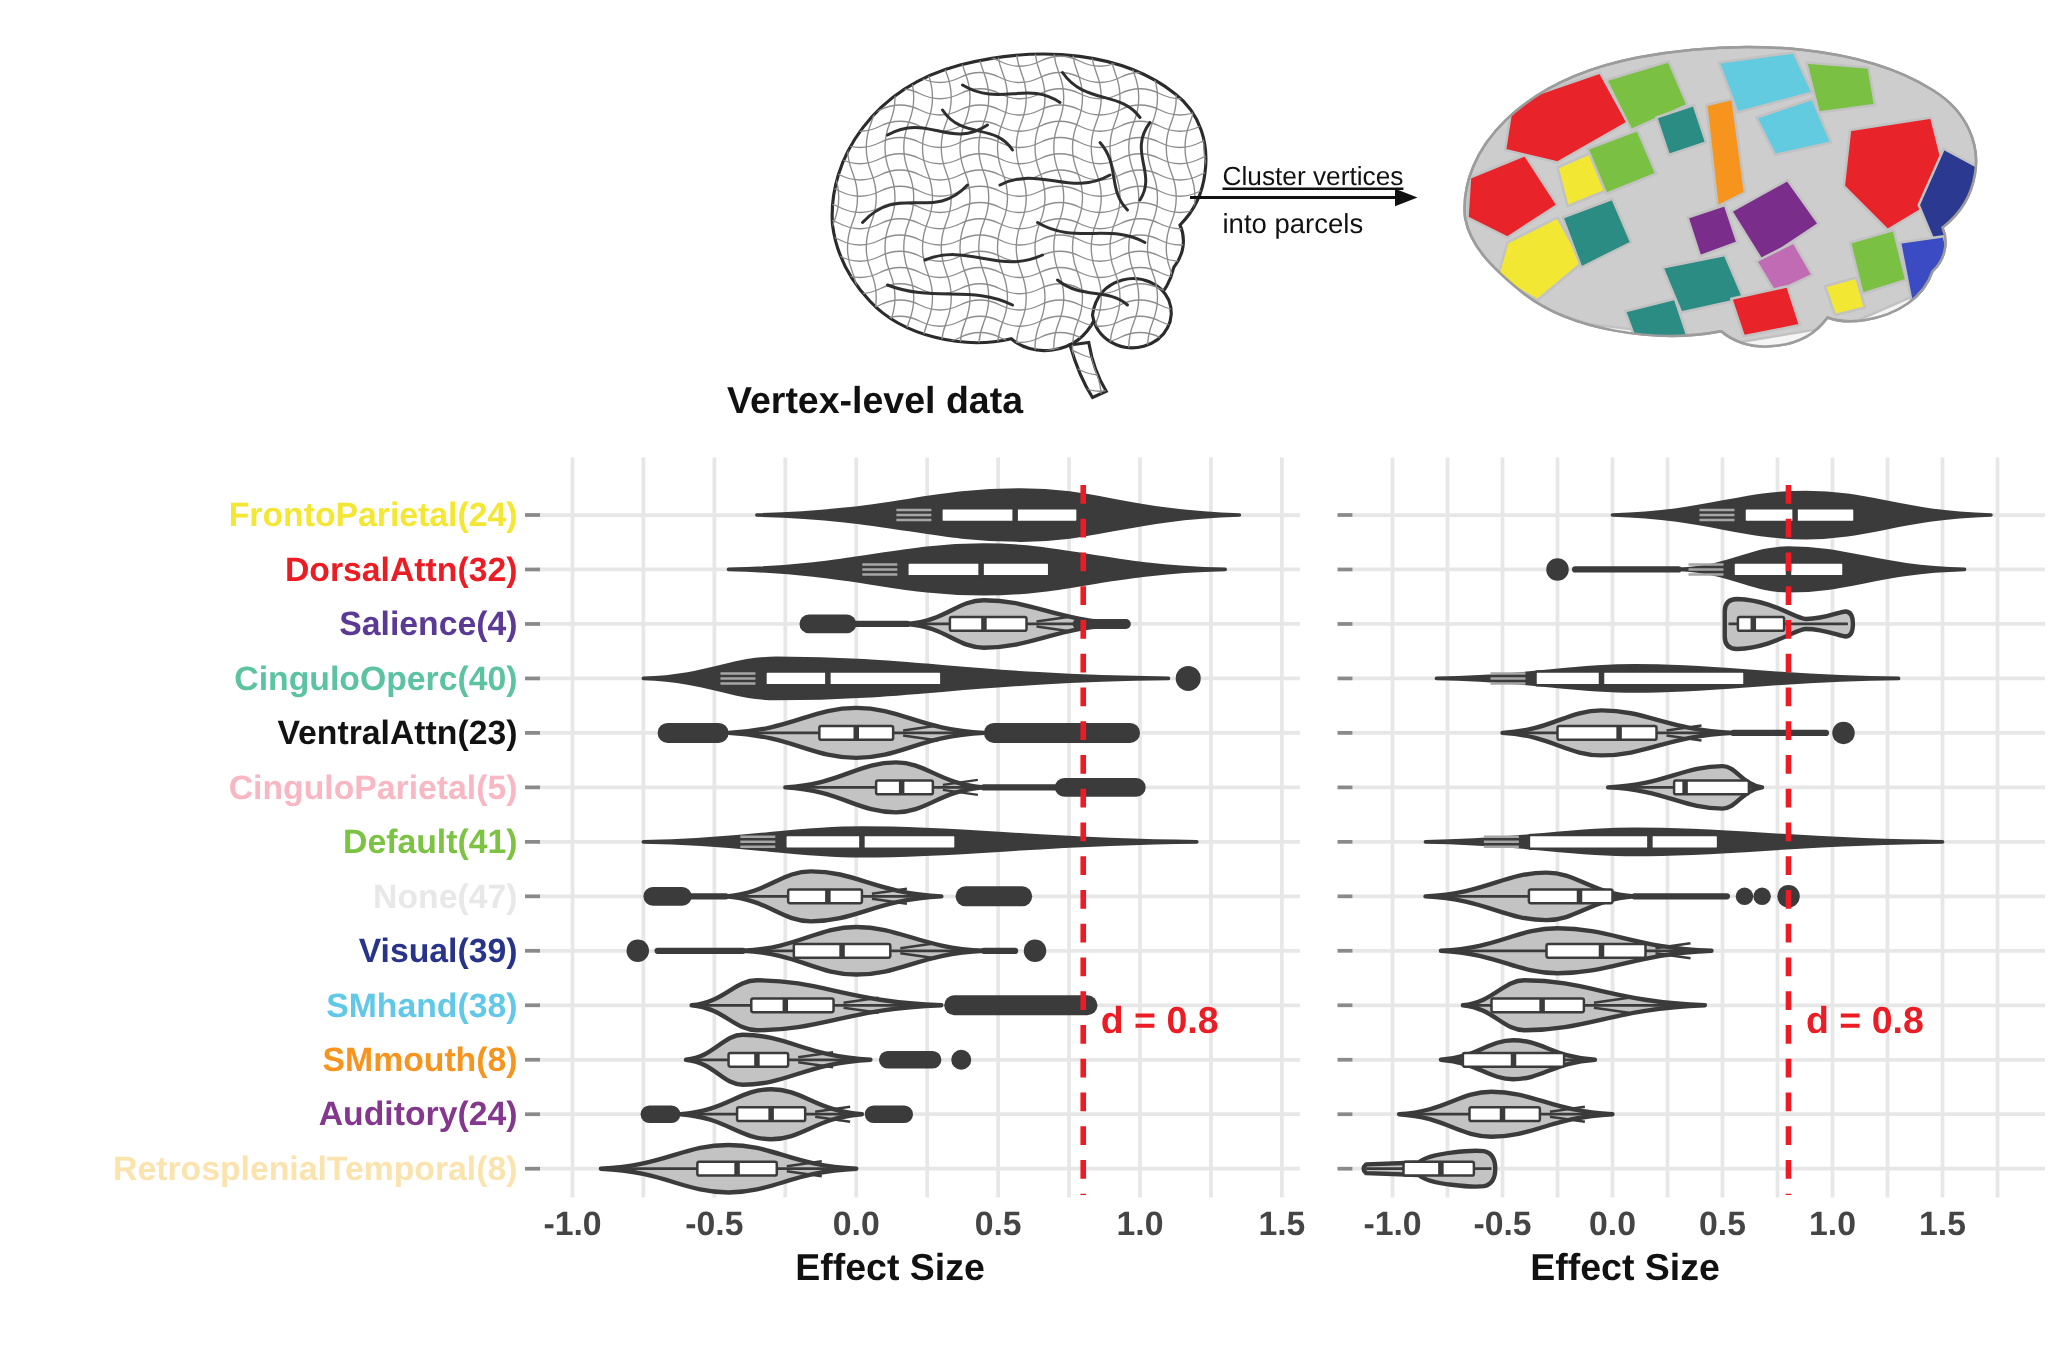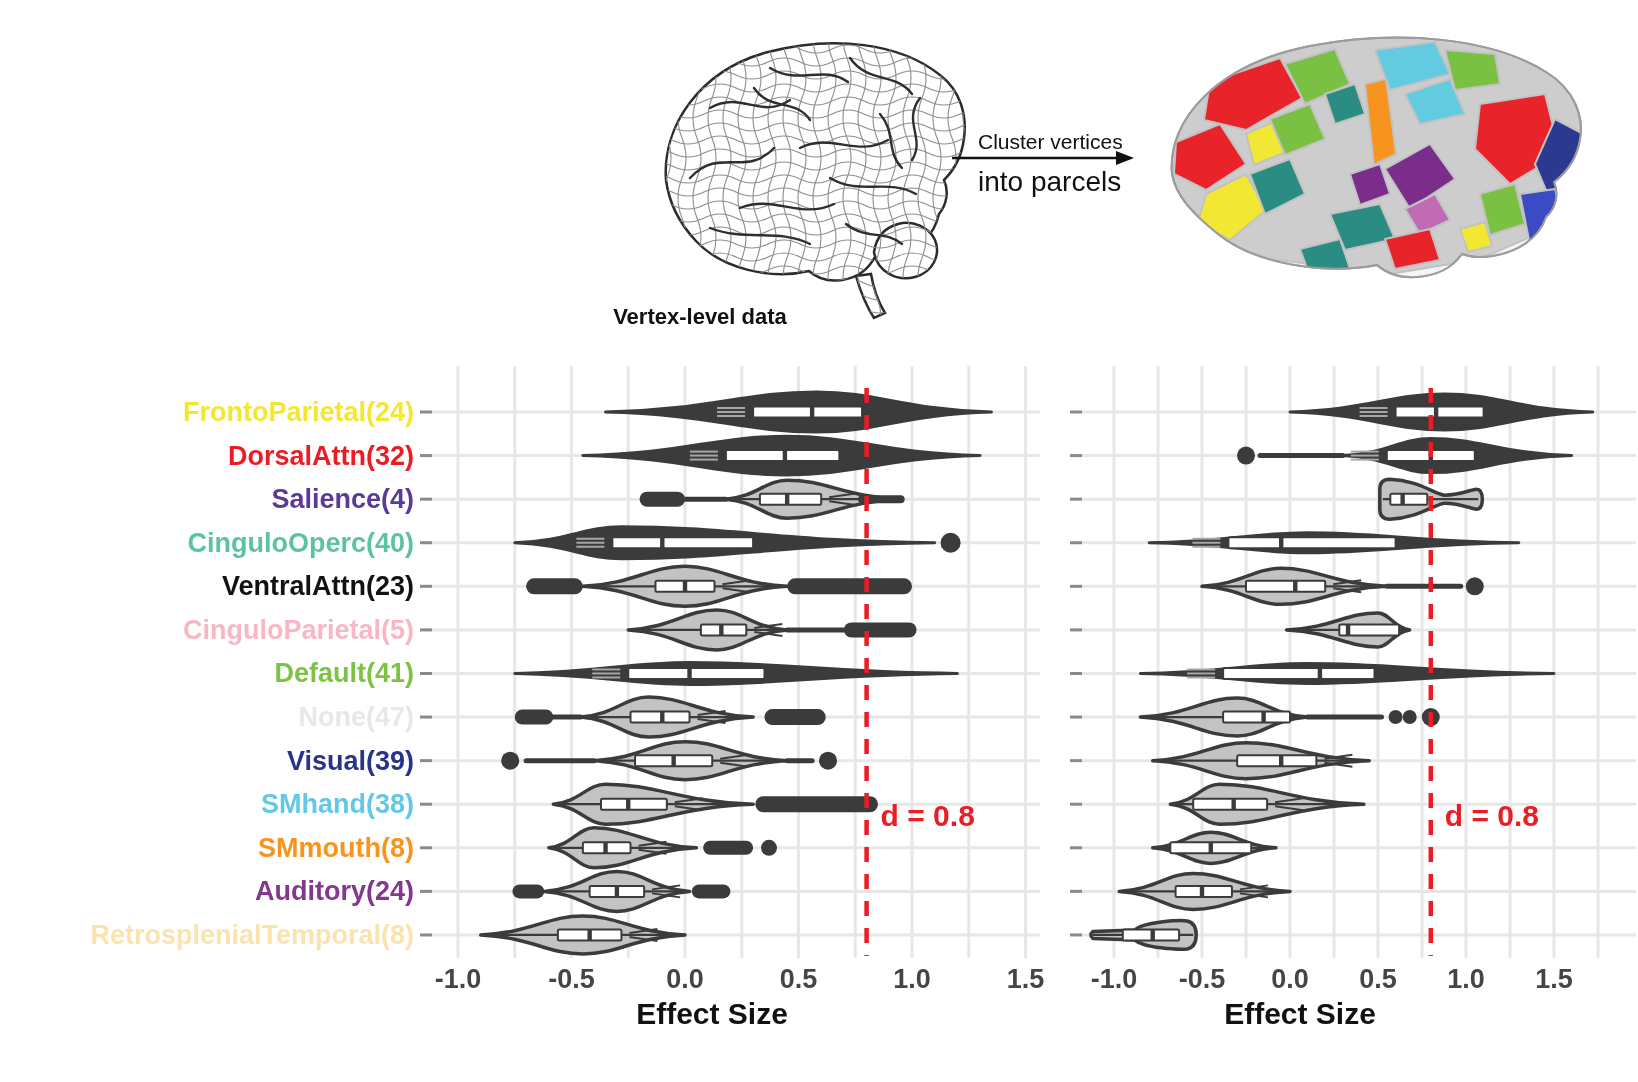--- a/index.html
+++ b/index.html
@@ -1,24 +1,24 @@
 <!DOCTYPE html>
 <html><head>
 <meta charset="utf-8">
 <style>
   html,body{margin:0;padding:0;background:#fff;}
   #stage{position:relative;width:1638px;height:1082px;background:#fff;overflow:hidden;
          font-family:"Liberation Sans", sans-serif;}
   .panel-title{position:absolute;top:304px;width:340px;text-align:center;
-               font-size:22px;font-weight:bold;color:#111;}
+               font-size:30px;font-weight:bold;color:#111;}
   #vertex-title{left:530px;}
   #parcel-title{left:1175px;}
   .arrow-wrap{position:absolute;left:948px;top:118px;width:190px;height:80px;}
   .arrow-text1{position:absolute;left:30px;top:0px;font-size:21px;color:#111;white-space:nowrap;}
-  .arrow-text2{position:absolute;left:30px;top:44px;font-size:28px;color:#111;white-space:nowrap;}
+  .arrow-text2{position:absolute;left:30px;top:44px;font-size:22px;color:#111;white-space:nowrap;}
   svg{position:absolute;left:0;top:0;}
   #wire-brain{left:650px;top:28px;}
   #parcel-brain{left:1150px;top:24px;}
   #chart{left:0;top:0;}
 </style>
 </head>
 <body>
 <div id="stage">
 
   <svg id="wire-brain" width="330" height="300" viewBox="0 0 330 300">
@@ -91,21 +91,21 @@
         <path d="M 230,86 C 246,104 236,124 252,140" fill="none" stroke="#2e2e2e" stroke-width="2.4" stroke-linecap="round"></path>
         <path d="M 104,60 C 120,84 146,70 160,92" fill="none" stroke="#2e2e2e" stroke-width="2.4" stroke-linecap="round"></path>
       </g>
     </svg>
 
   <div class="arrow-wrap">
     <svg width="190" height="80" viewBox="0 0 190 80">
       <line x1="4" y1="40" x2="168" y2="40" stroke="#111" stroke-width="2.5"></line>
       <polygon points="168,33 186,40 168,47" fill="#111"></polygon>
     </svg>
-    <div class="arrow-text1" style="top:12px;">Cluster vertices</div>
+    <div class="arrow-text1" style="top:12px;text-decoration:underline;">Cluster vertices</div>
     <div class="arrow-text2" style="top:48px;">into parcels</div>
   </div>
 
   <svg id="parcel-brain" width="445" height="285" viewBox="0 0 445 285">
       <defs>
         <clipPath id="pbrainclip">
           <path d="M 22,150 C 17,95 68,40 160,22 C 250,5 342,14 396,48 C 424,65 434,92 430,115 C 427,134 417,148 404,158 C 409,170 406,184 396,193 C 389,214 368,228 342,232 C 330,234 320,233 312,230 C 302,244 286,252 266,253 C 250,254 236,249 227,241 C 175,251 105,240 68,210 C 42,189 26,172 22,150 Z"></path>
         </clipPath>
       </defs>
       <path d="M 22,150 C 17,95 68,40 160,22 C 250,5 342,14 396,48 C 424,65 434,92 430,115 C 427,134 417,148 404,158 C 409,170 406,184 396,193 C 389,214 368,228 342,232 C 330,234 320,233 312,230 C 302,244 286,252 266,253 C 250,254 236,249 227,241 C 175,251 105,240 68,210 C 42,189 26,172 22,150 Z" fill="#cdcdcd" stroke="#9c9c9c" stroke-width="2"></path>

